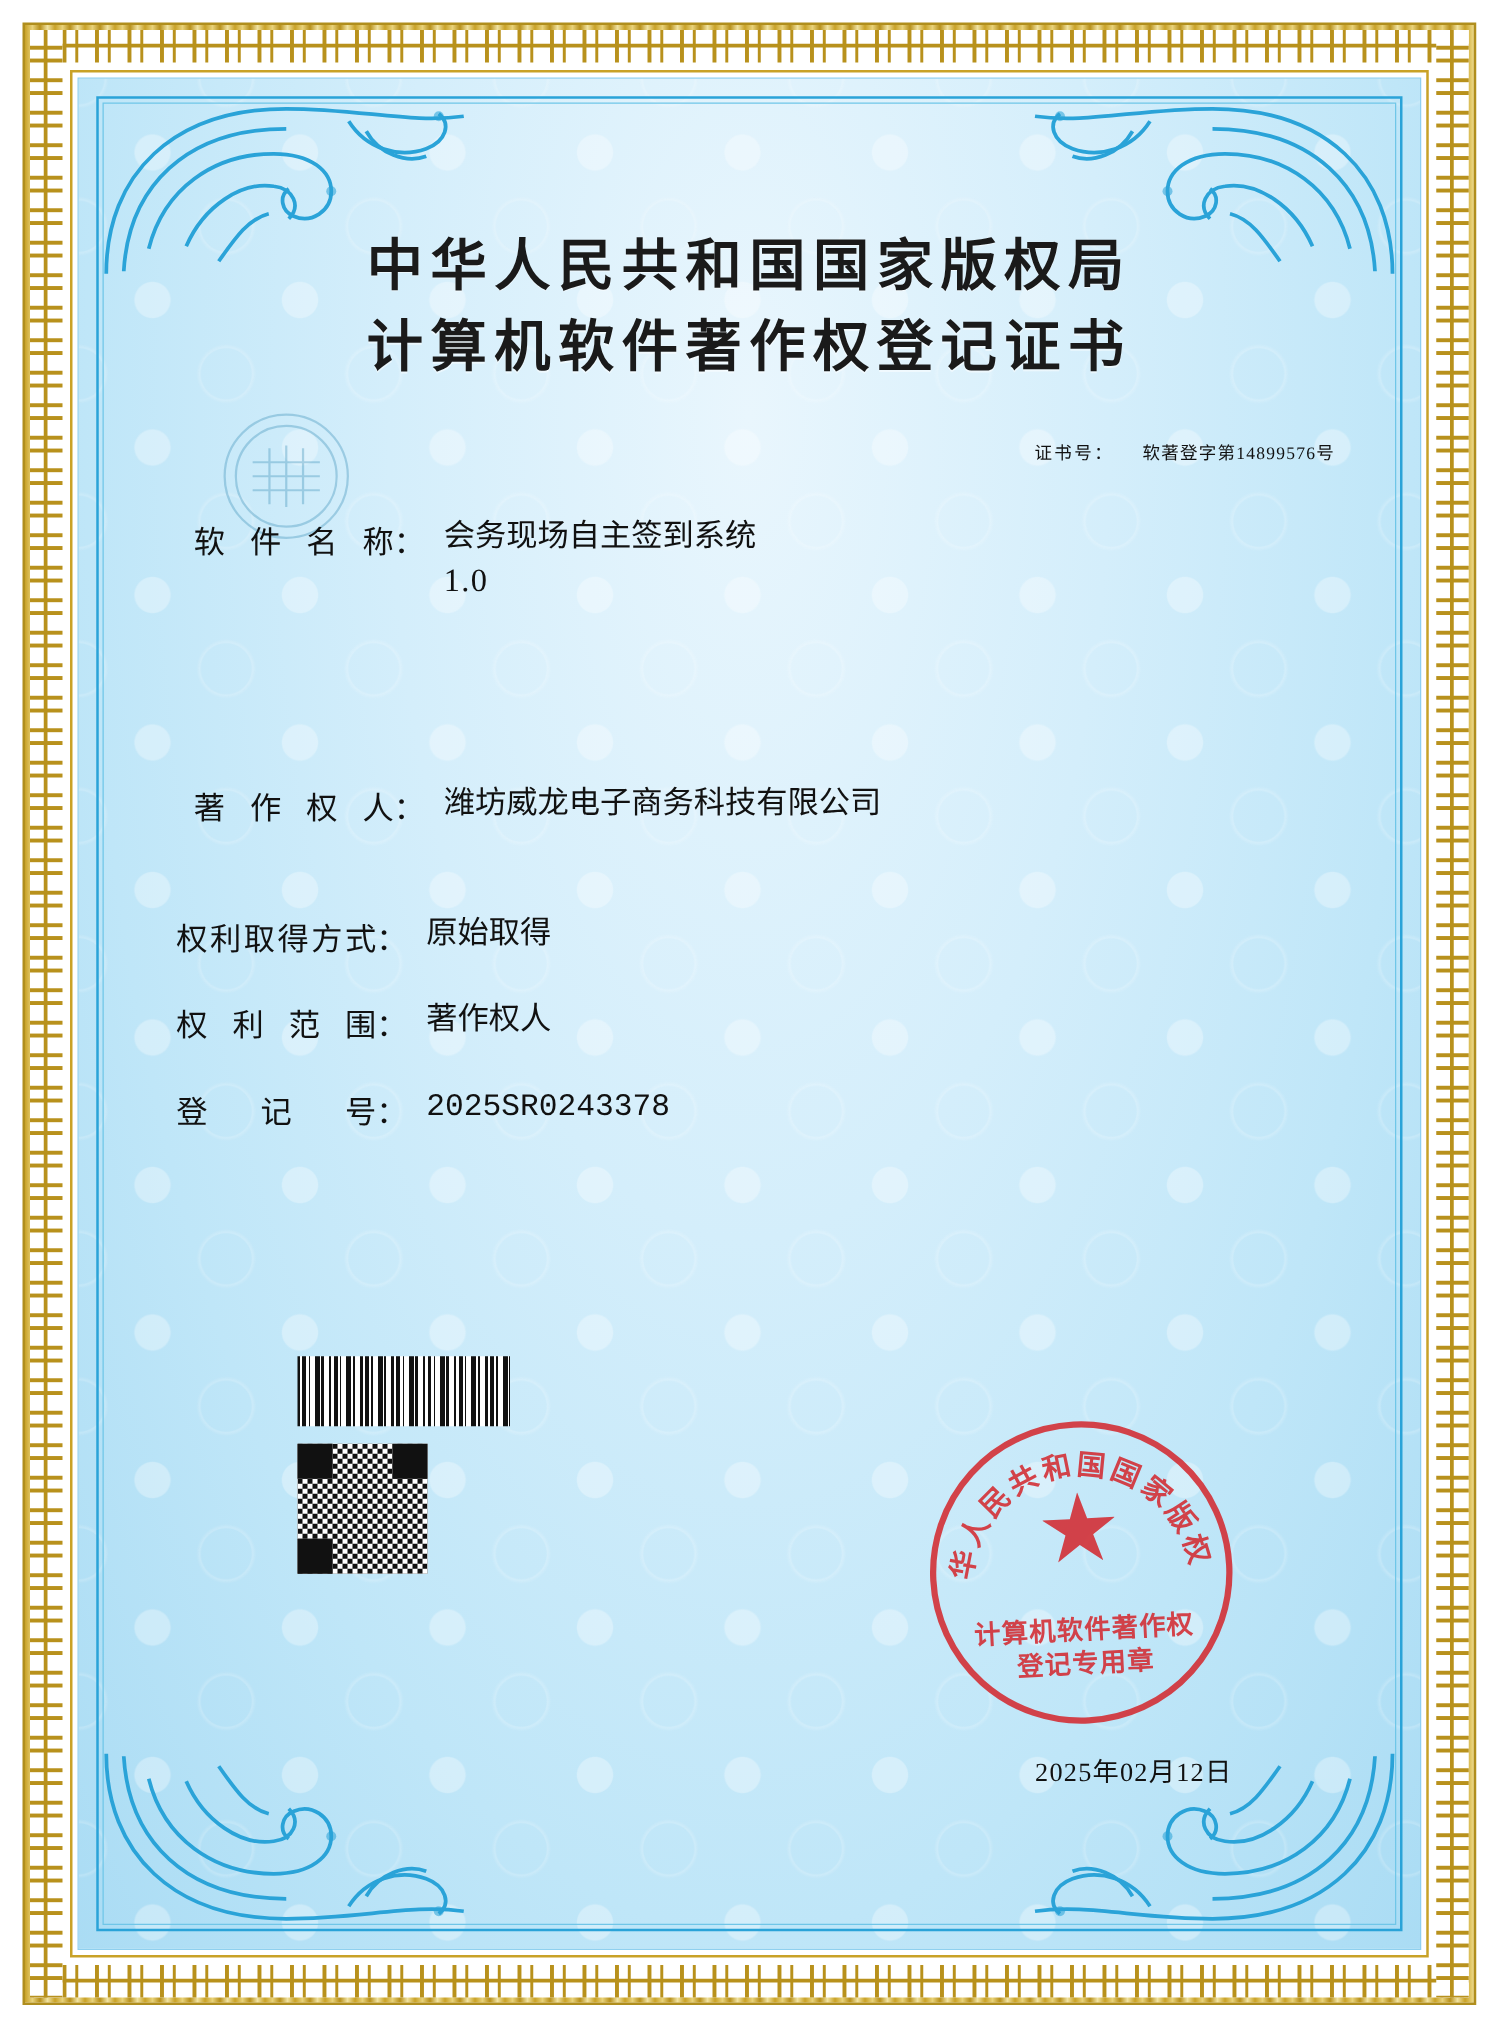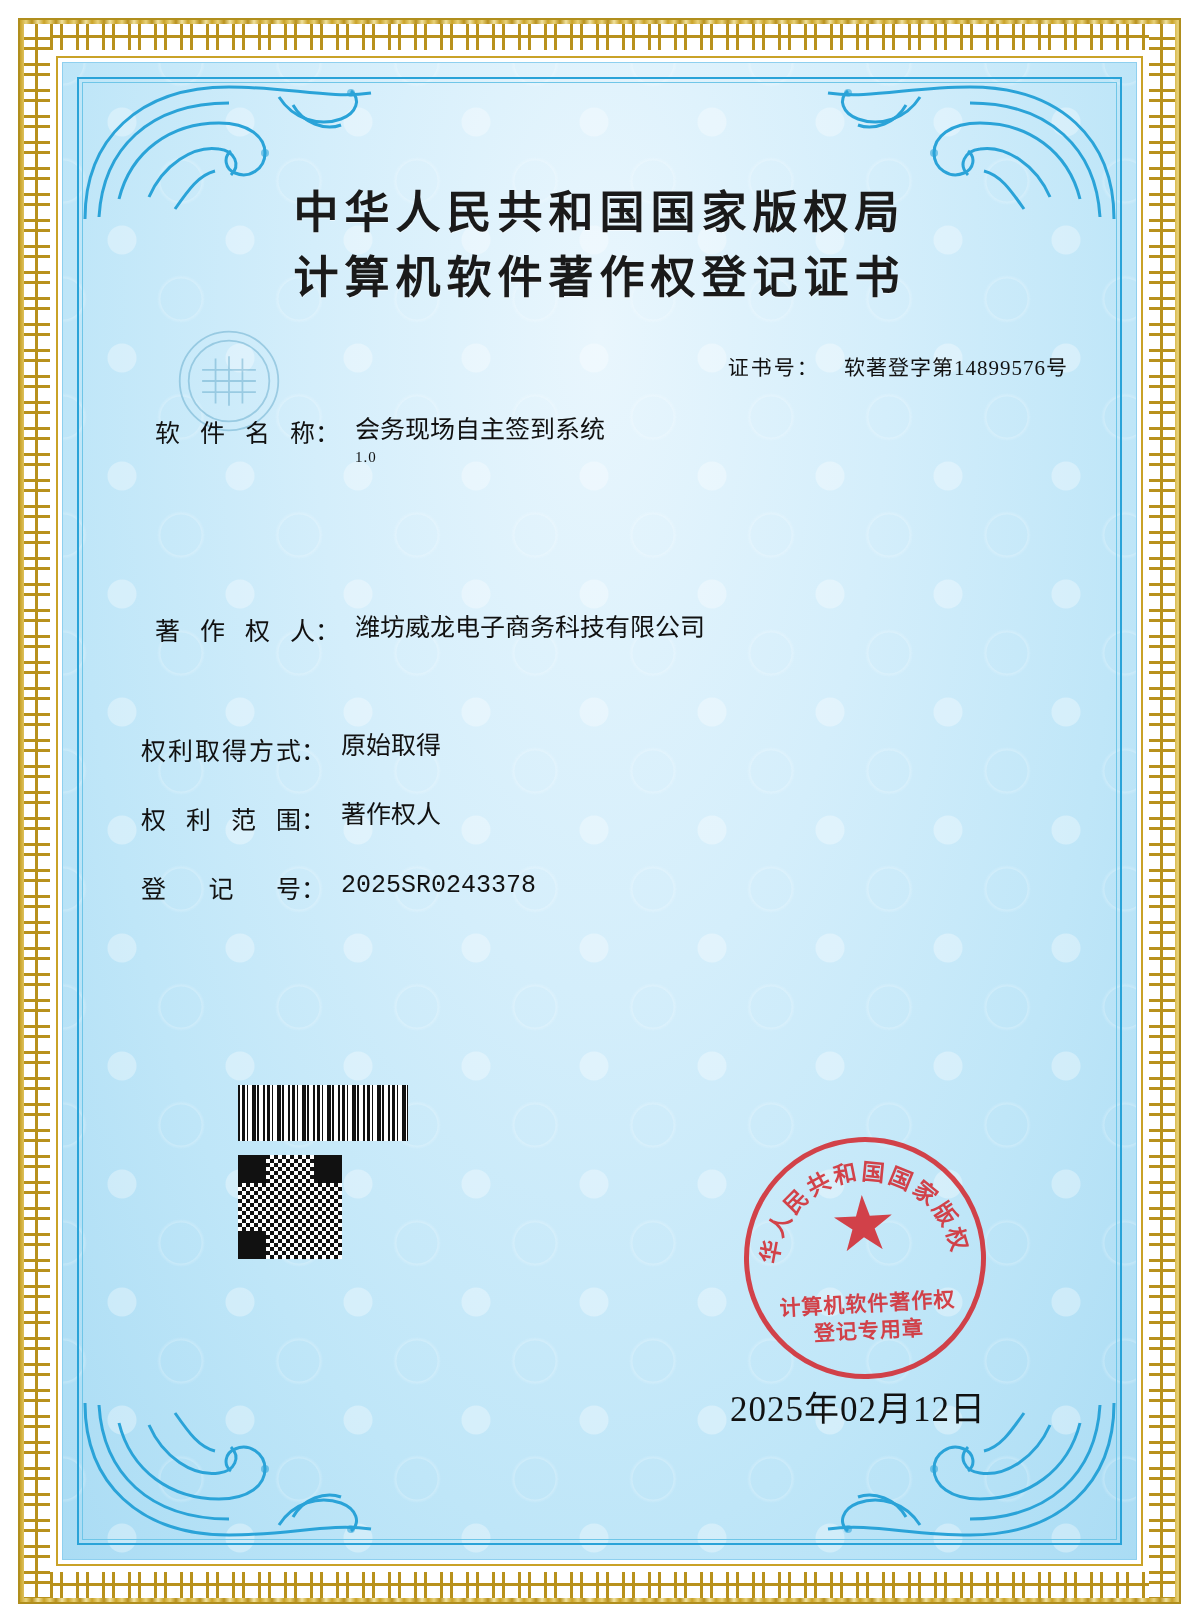--- a/index.html
+++ b/index.html
@@ -147,21 +147,21 @@
     letter-spacing: 6px;
     color: #1a1a1a;
     line-height: 1.45;
     text-shadow: 0 1px 0 rgba(255,255,255,0.5);
   }
 
   .cert-no {
     position: absolute;
     right: 68px;
     top: 288px;
-    font-size: 21px;
+    font-size: 14px;
     color: #111;
     letter-spacing: 1px;
     white-space: nowrap;
   }
   .cert-no .label { letter-spacing: 2px; }
   .cert-no .value { margin-left: 18px; }
 
   .field-list {
     position: absolute;
     left: 78px;
@@ -189,21 +189,21 @@
     text-align-last: justify;
   }
   .field-value {
     font-size: 25px;
     color: #111;
     line-height: 1.35;
   }
   .field-value .sub {
     display: block;
     font-family: "Liberation Serif", "DejaVu Serif", serif;
-    font-size: 15px;
+    font-size: 26px;
     letter-spacing: 1px;
   }
 
   .gap-block { height: 118px; }
 
   .field-list-2 {
     position: absolute;
     left: 78px;
     top: 668px;
     right: 60px;
@@ -304,21 +304,21 @@
     font-size: 21px;
     font-weight: bold;
     line-height: 1.32;
     letter-spacing: 1px;
   }
 
   .issue-date {
     position: absolute;
     right: 150px;
     bottom: 128px;
-    font-size: 35px;
+    font-size: 21px;
     color: #111;
     letter-spacing: 1px;
   }
 
   .emblem {
     position: absolute;
     left: 110px;
     top: 262px;
     width: 112px;
     height: 112px;

